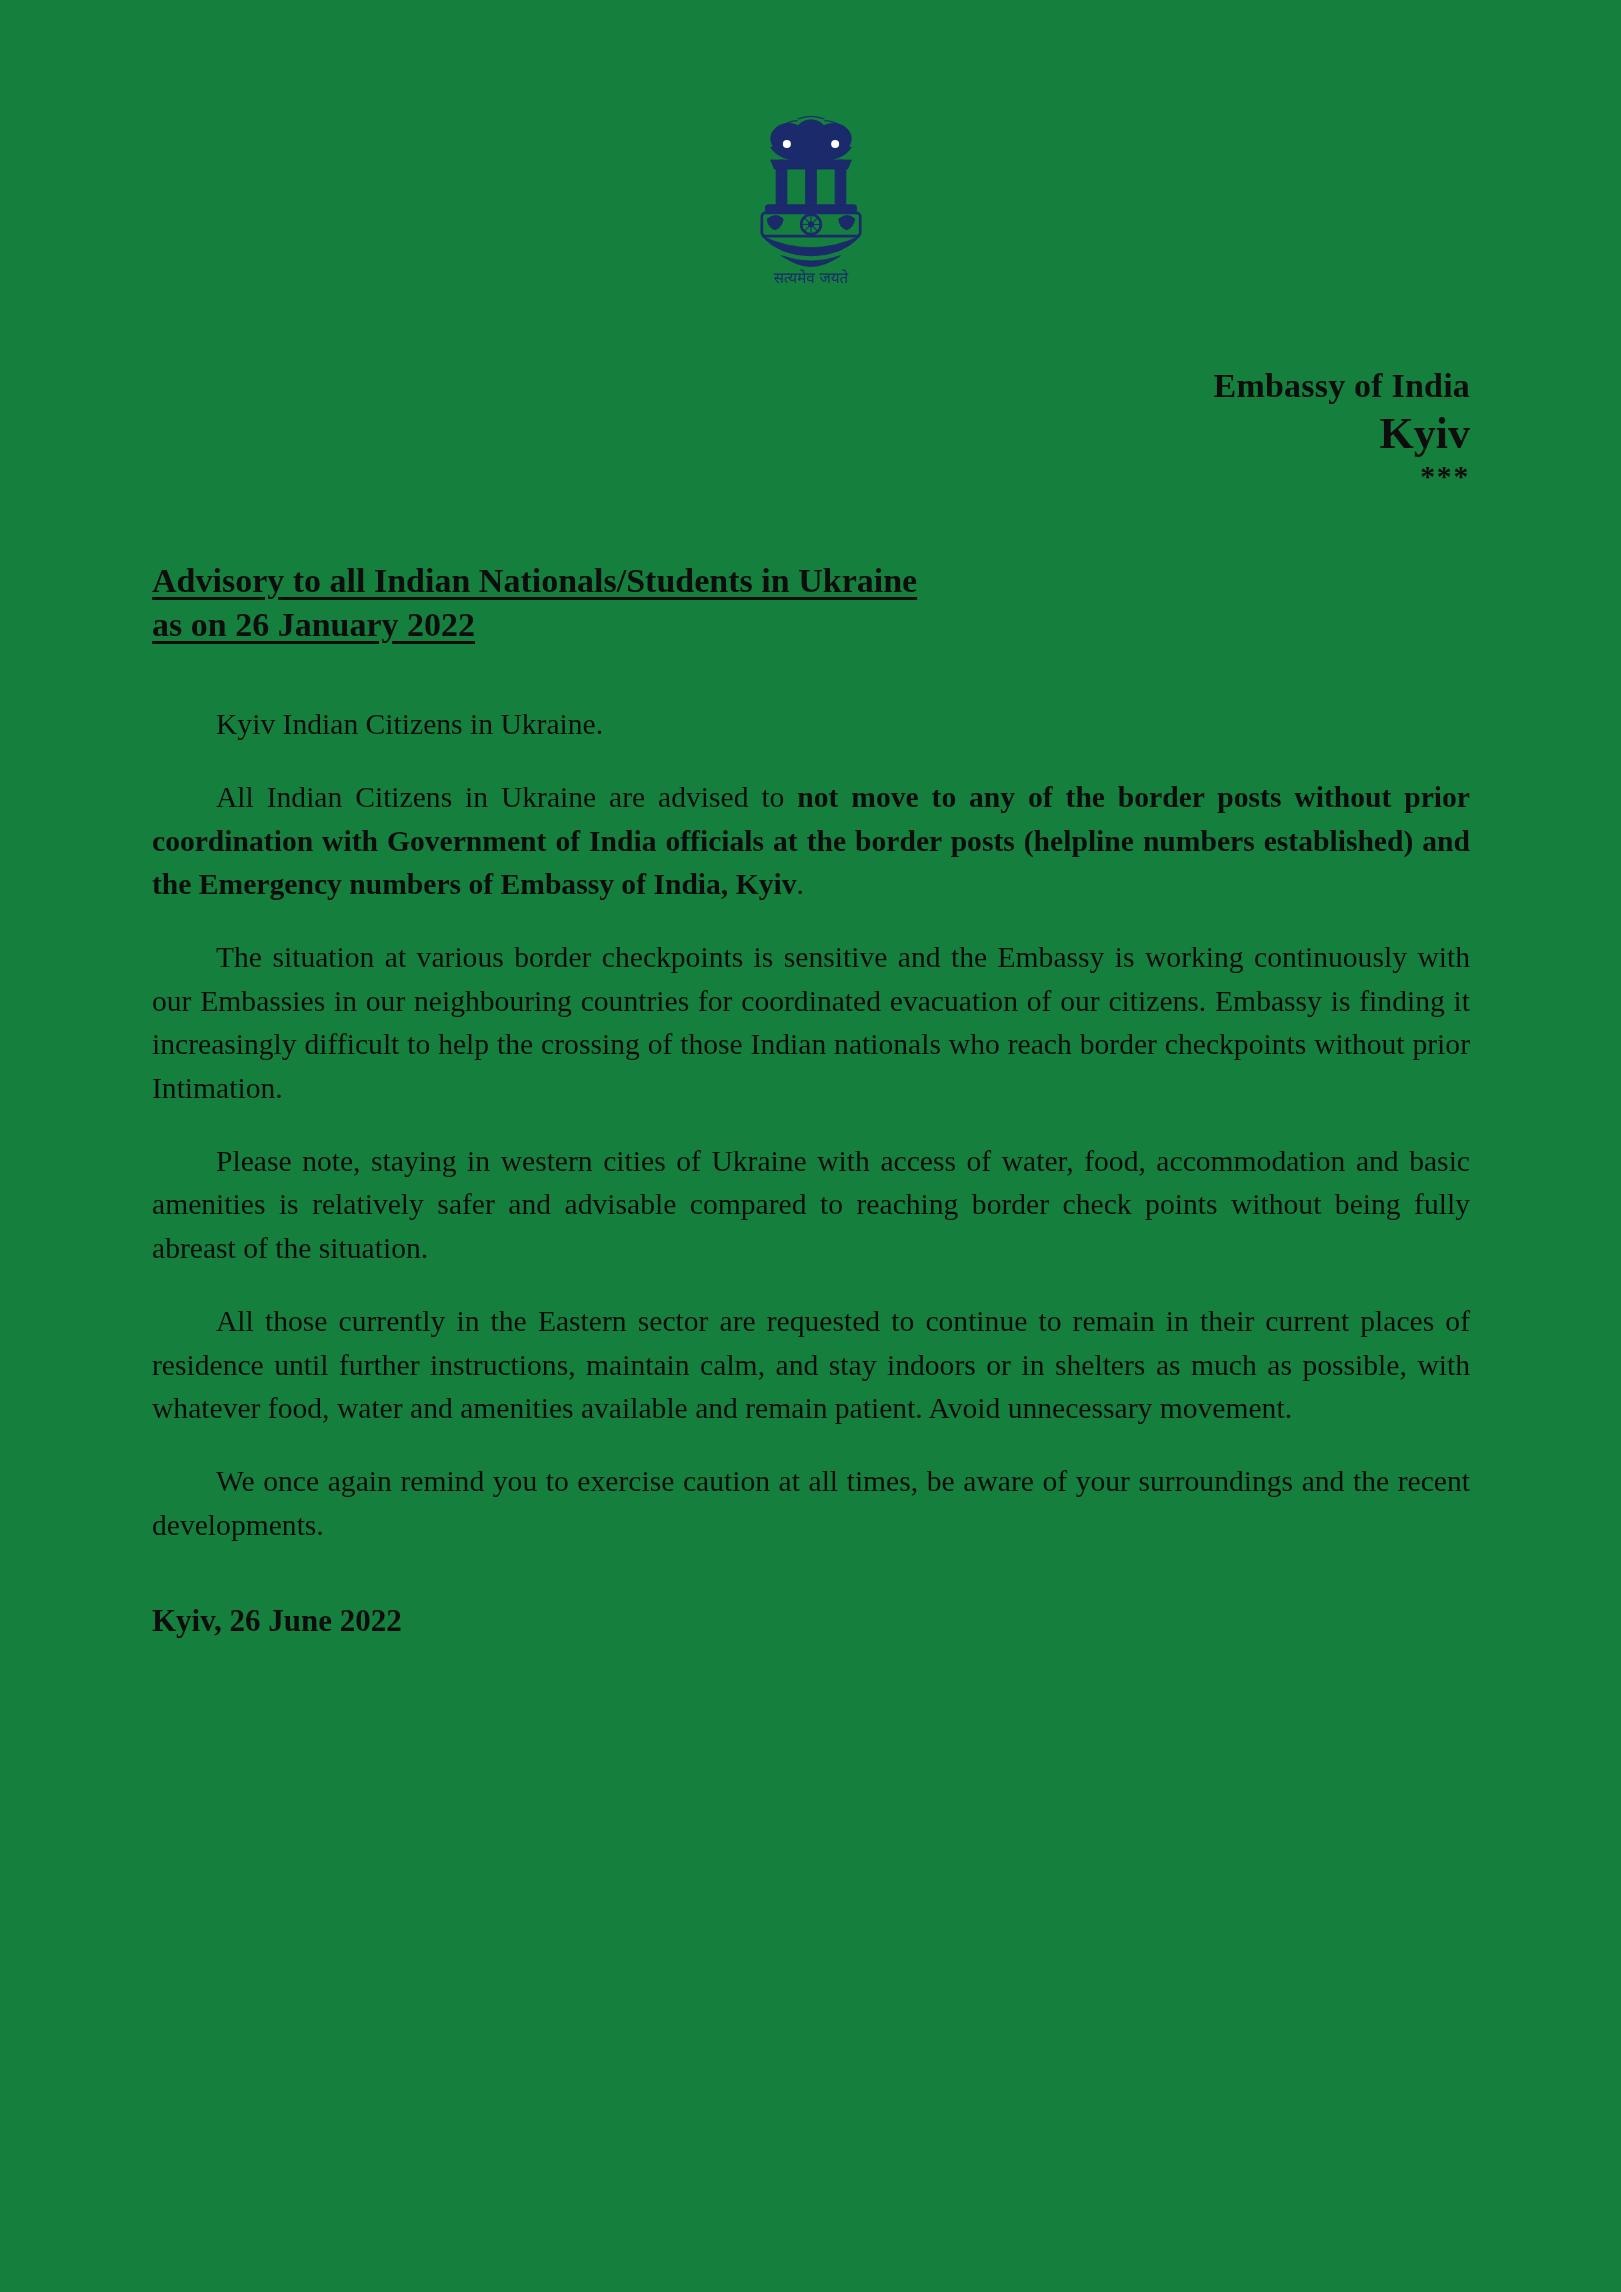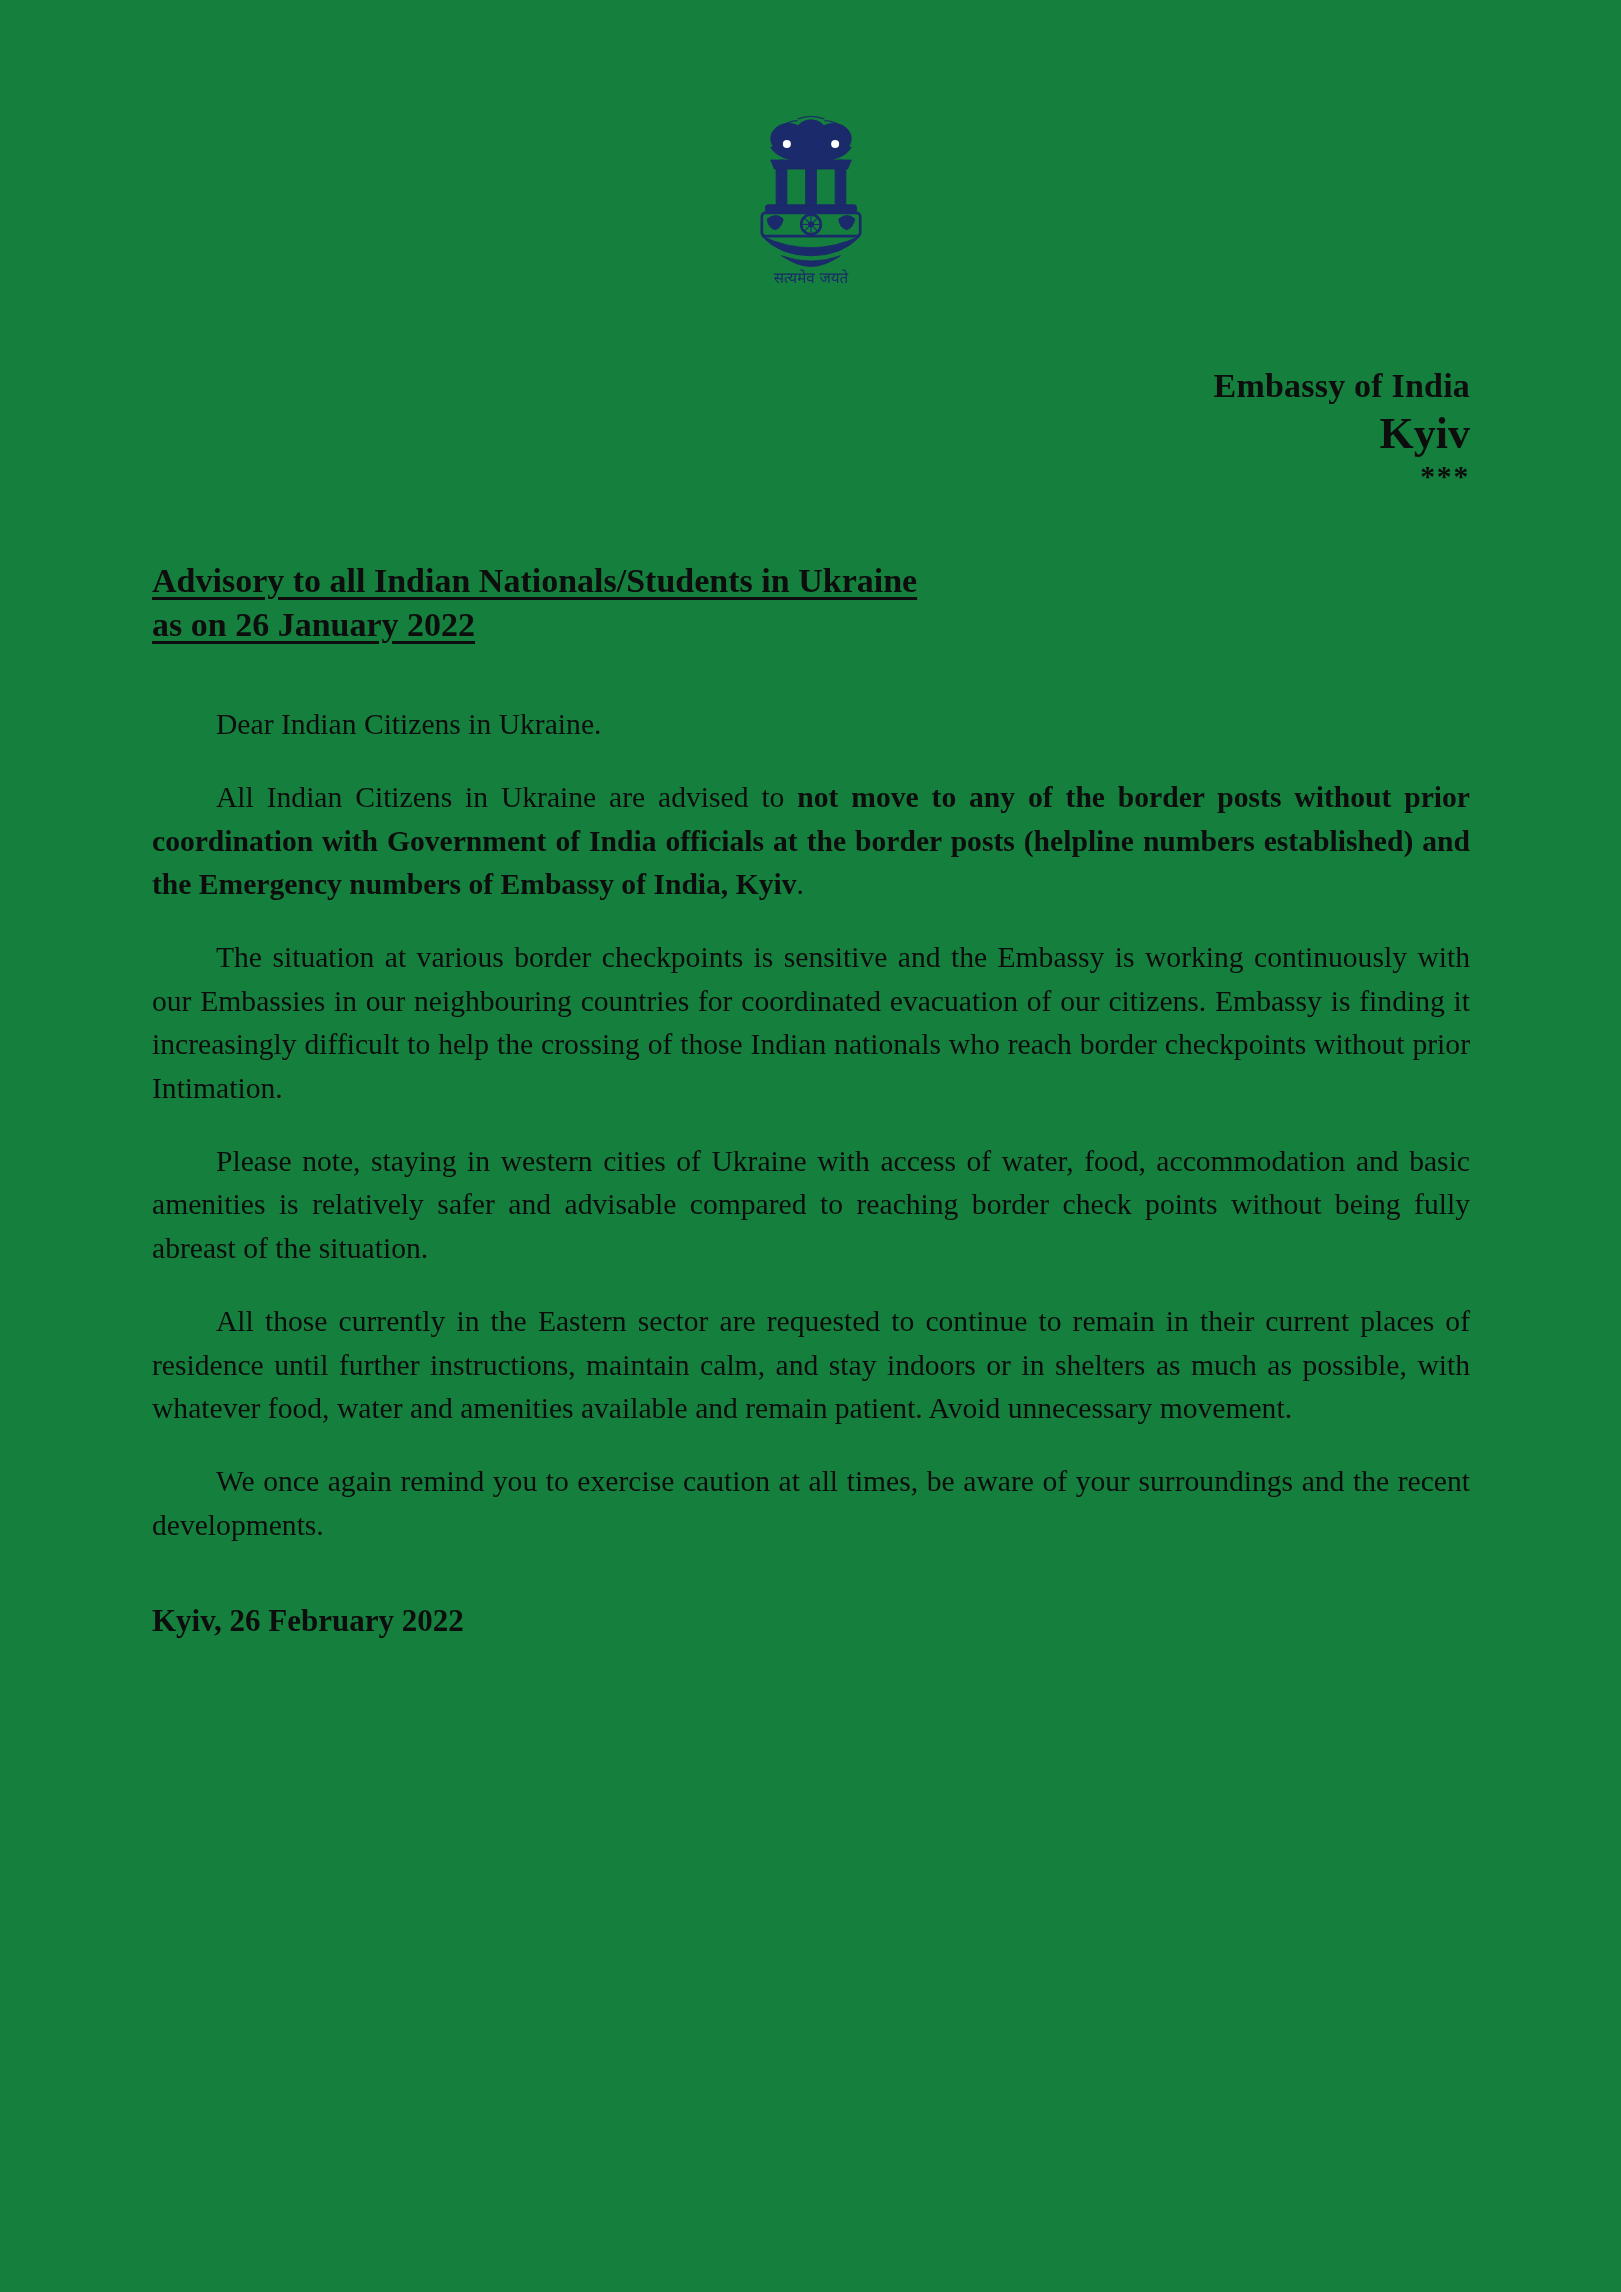--- a/index.html
+++ b/index.html
@@ -139,30 +139,30 @@
     <div class="org-stars">***</div>
   </div>
 
   <div class="title-block">
     <div class="title-line">Advisory to all Indian Nationals/Students in Ukraine</div>
     <div class="title-line">as on 26 January 2022</div>
   </div>
 
   <div class="body-block">
 
-    <p class="para">Dear Indian Citizens in Ukraine.</p>
+    <p class="para">Kyiv Indian Citizens in Ukraine.</p>
 
     <p class="para"><span>All Indian Citizens in Ukraine are advised to </span><b>not move to any of the border posts without prior coordination with Government of India officials at the border posts (helpline numbers established) and the Emergency numbers of Embassy of India, Kyiv</b><span>.</span></p>
 
     <p class="para">The situation at various border checkpoints is sensitive and the Embassy is working continuously with our Embassies in our neighbouring countries for coordinated evacuation of our citizens. Embassy is finding it increasingly difficult to help the crossing of those Indian nationals who reach border checkpoints without prior Intimation.</p>
 
     <p class="para">Please note, staying in western cities of Ukraine with access of water, food, accommodation and basic amenities is relatively safer and advisable compared to reaching border check points without being fully abreast of the situation.</p>
 
     <p class="para">All those currently in the Eastern sector are requested to continue to remain in their current places of residence until further instructions, maintain calm, and stay indoors or in shelters as much as possible, with whatever food, water and amenities available and remain patient. Avoid unnecessary movement.</p>
 
     <p class="para">We once again remind you to exercise caution at all times, be aware of your surroundings and the recent developments.</p>
 
   </div>
 
-  <div class="signoff">Kyiv, 26 February 2022</div>
+  <div class="signoff">Kyiv, 26 June 2022</div>
 
 </div>
 
 
 </body></html>

